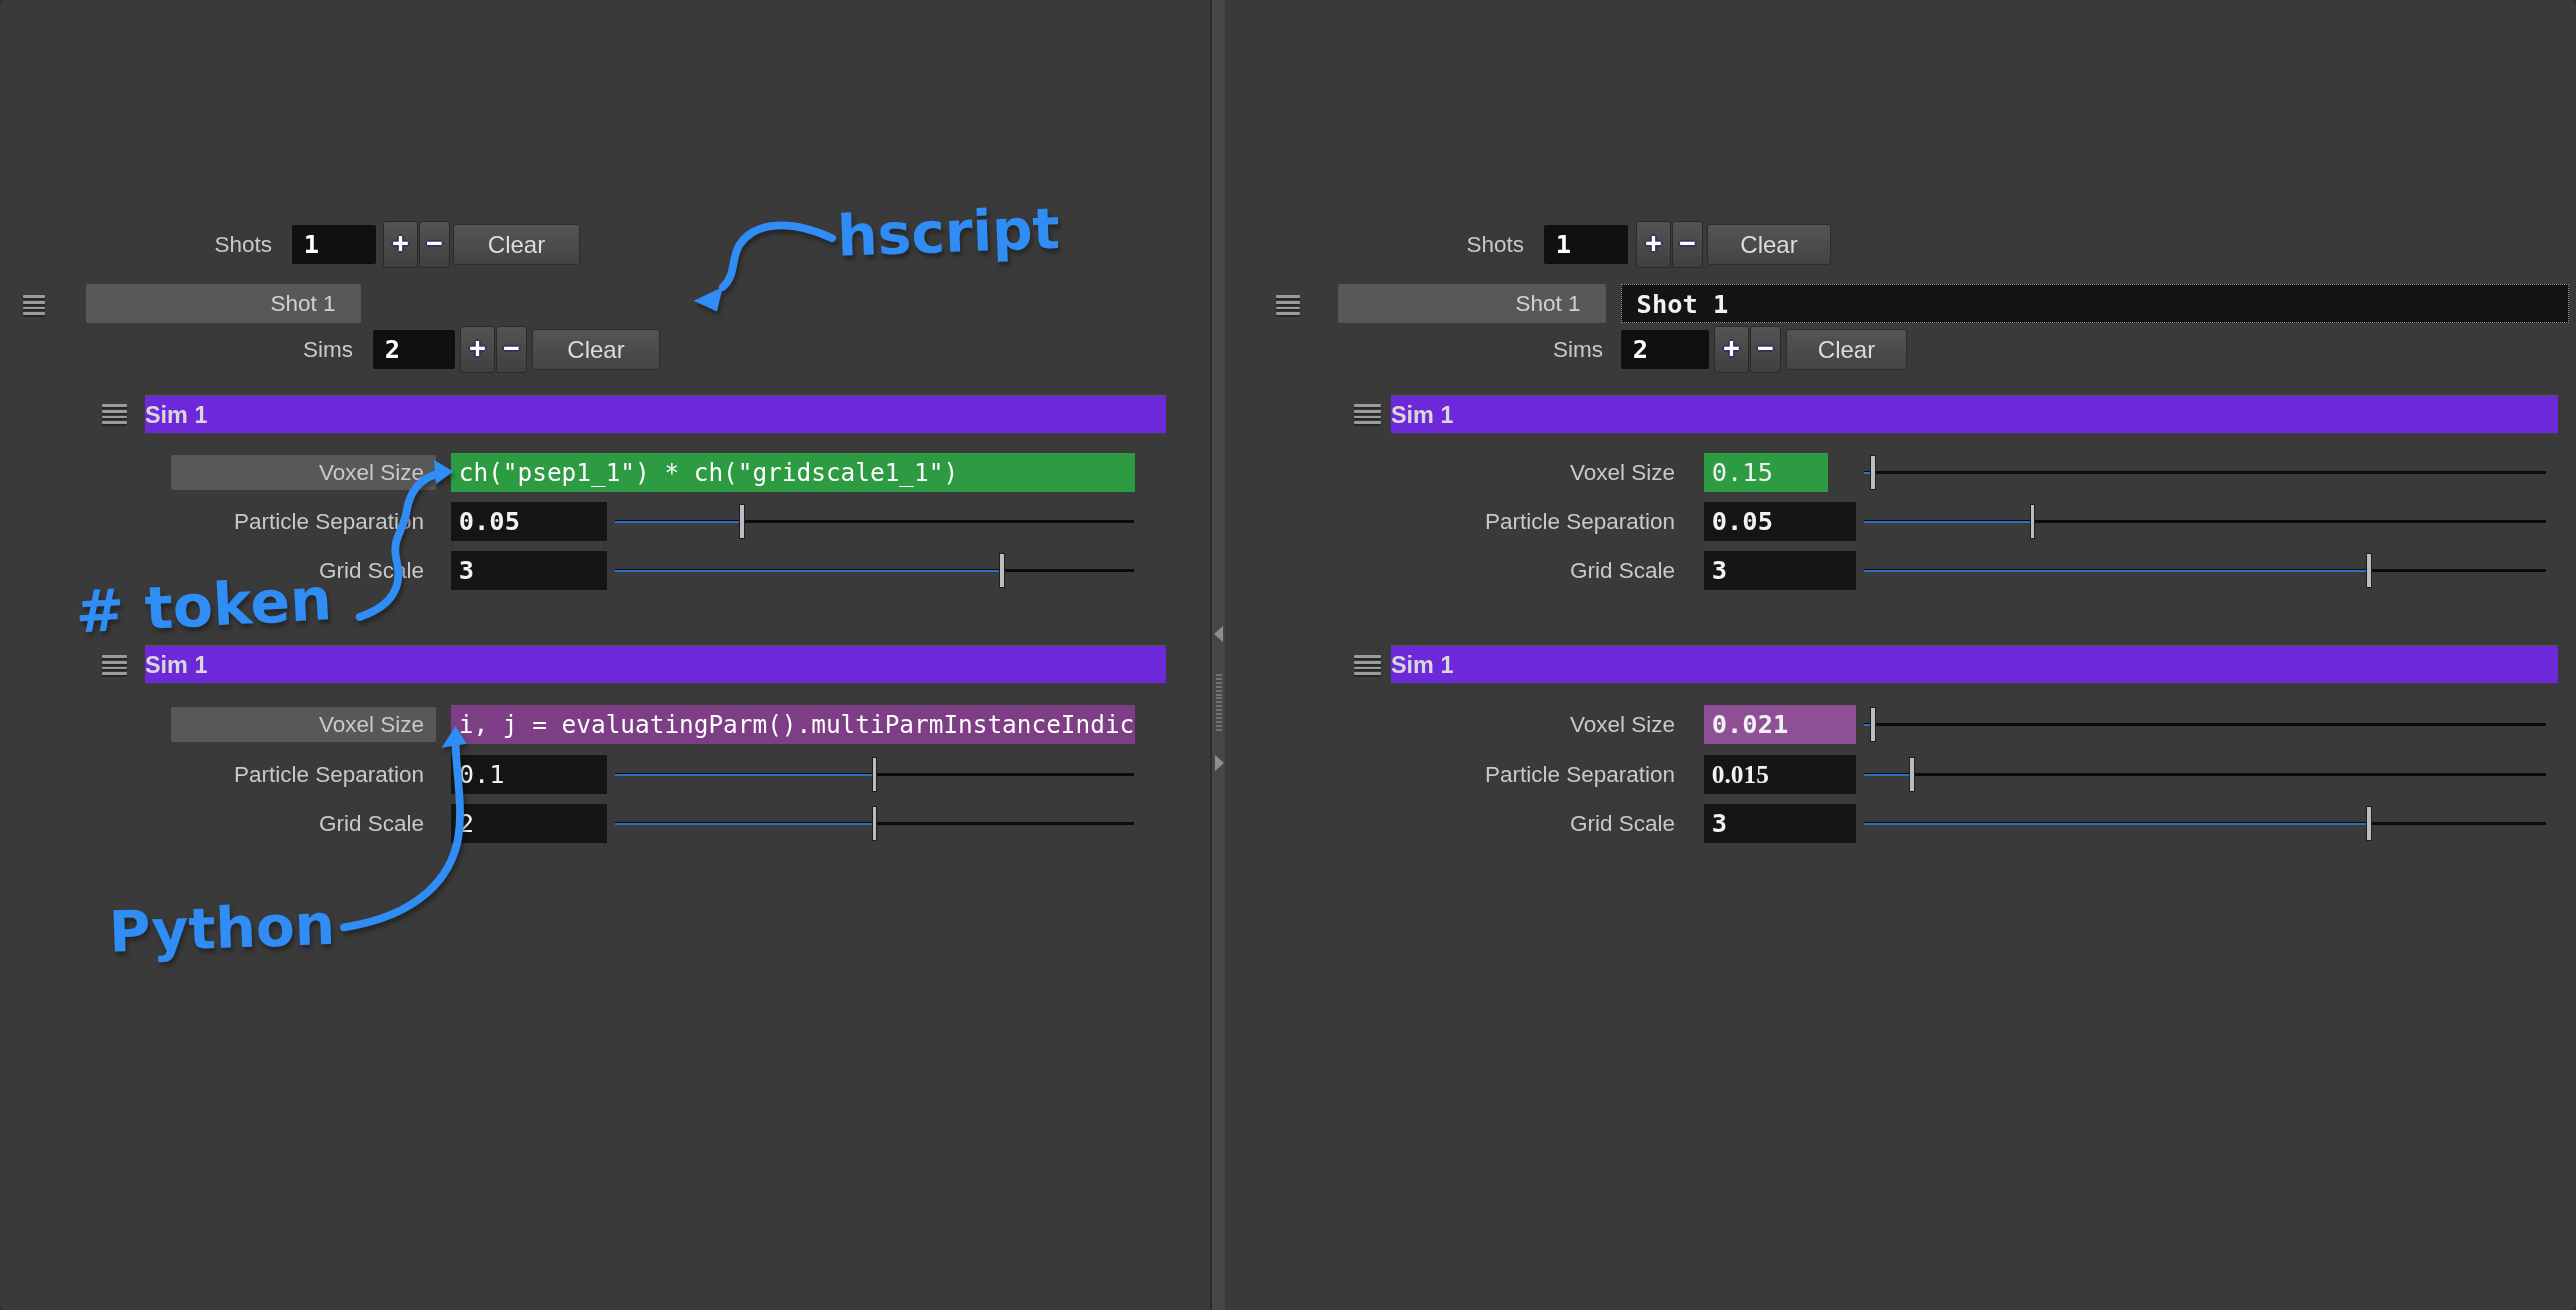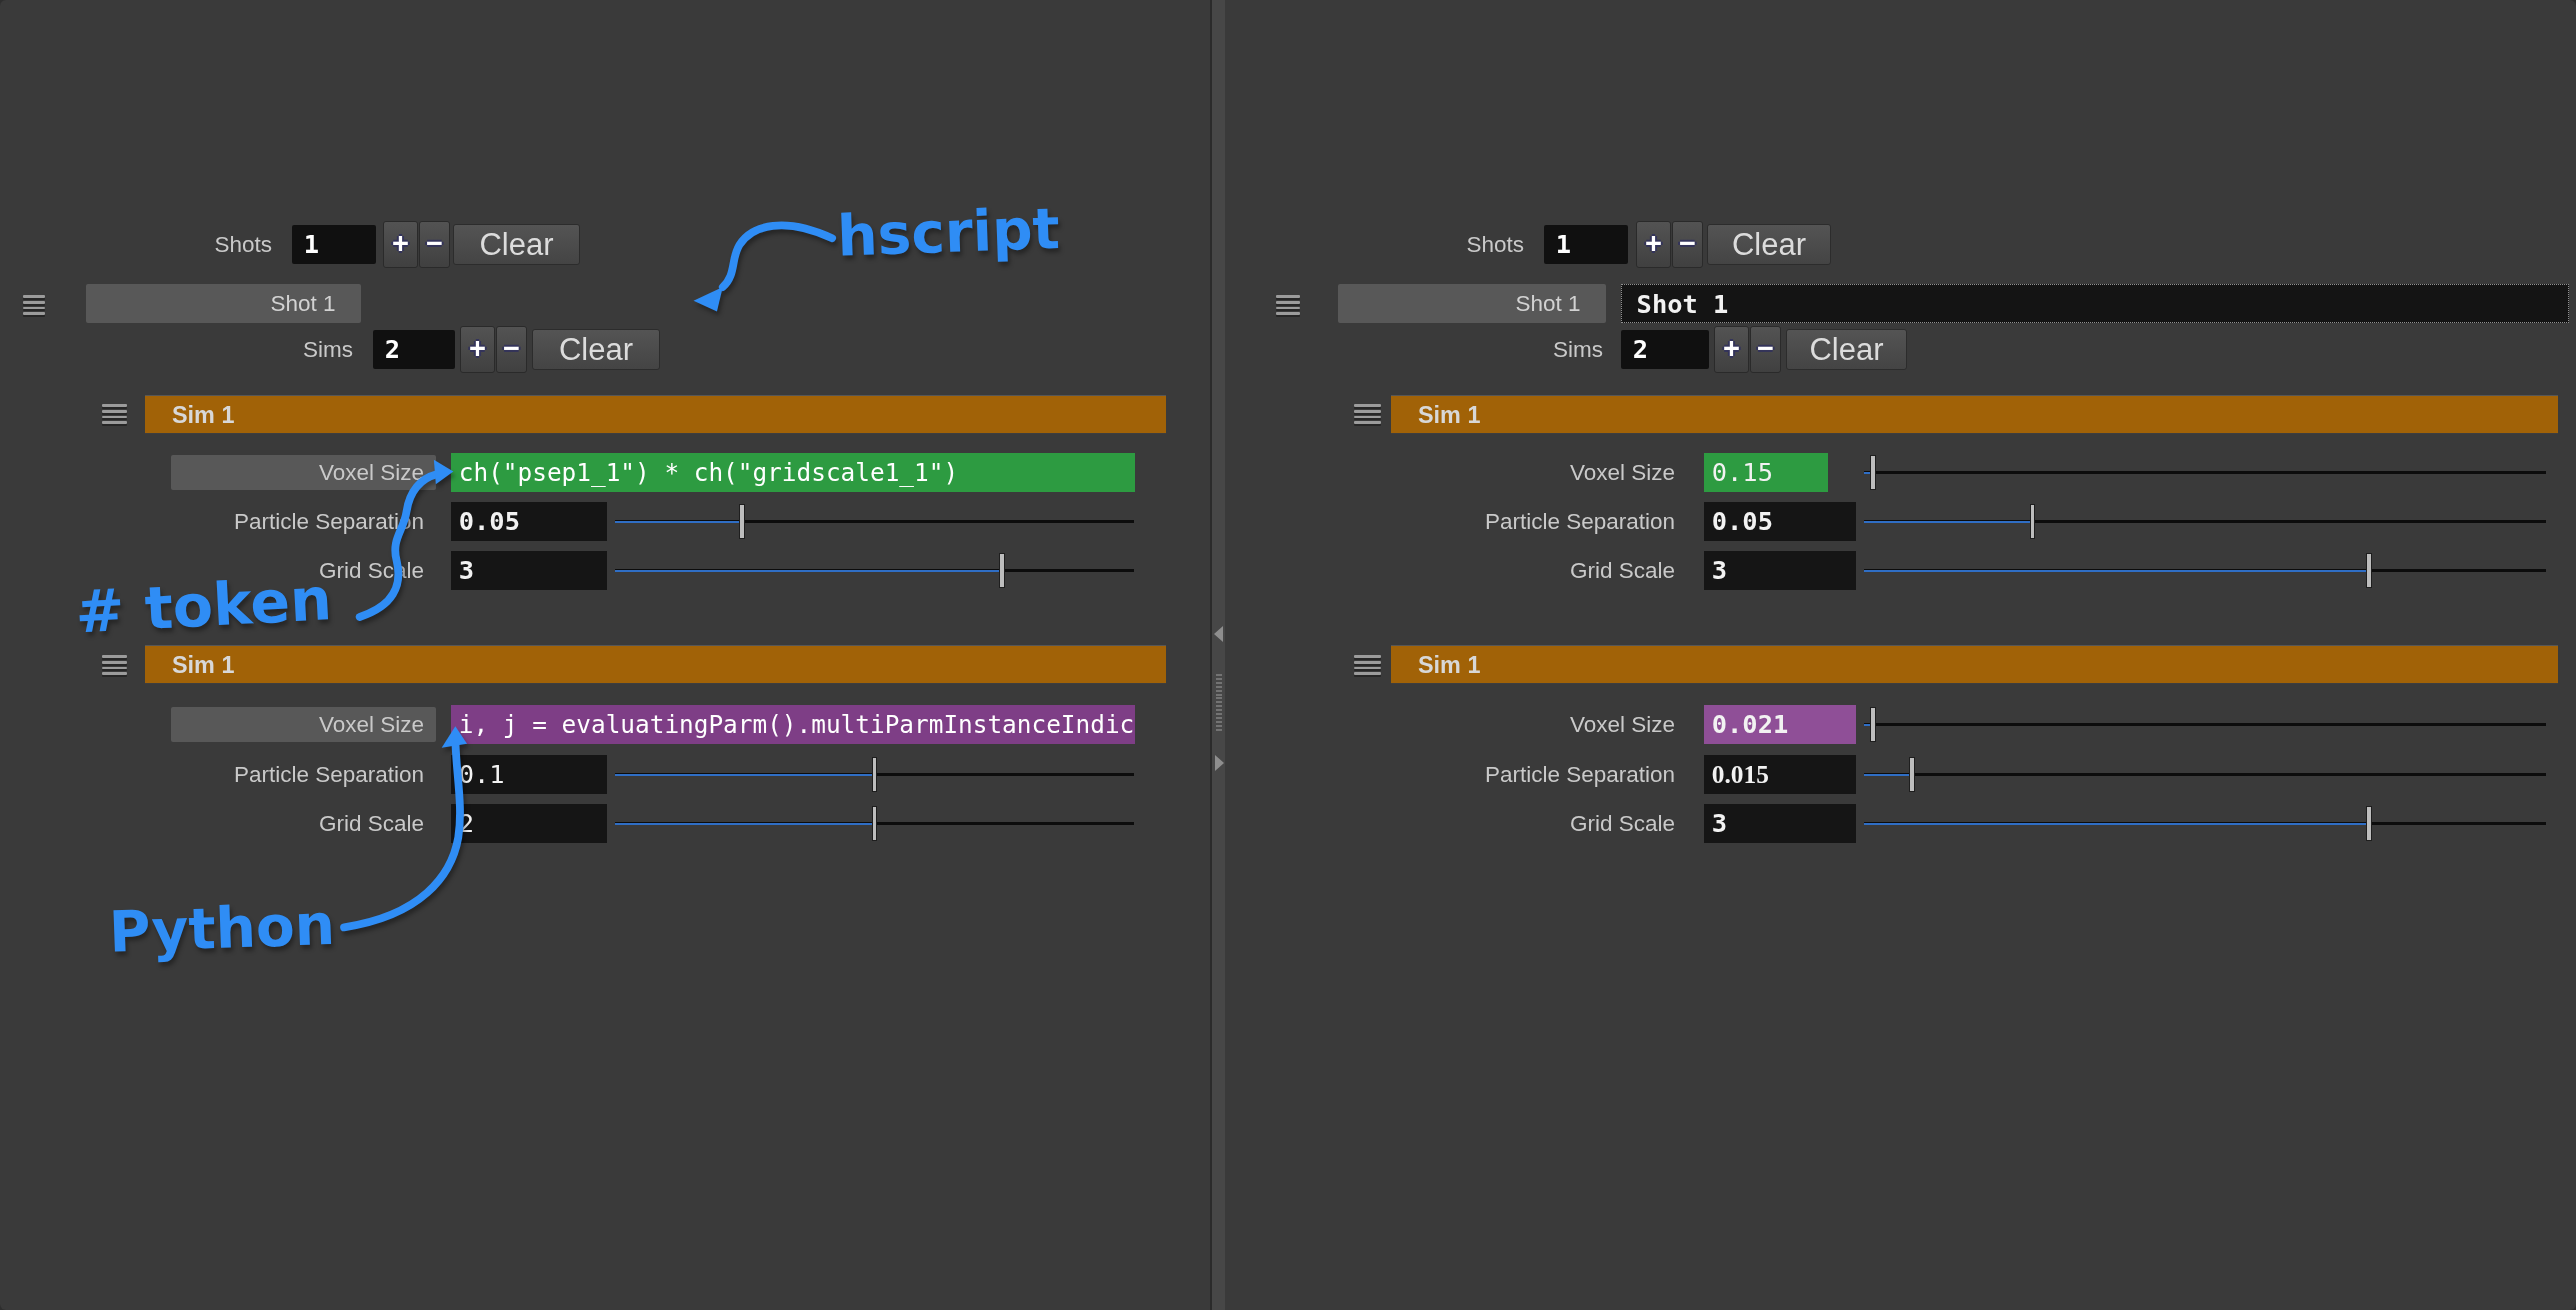--- a/index.html
+++ b/index.html
@@ -15,30 +15,30 @@
   .lblbox{position:absolute;background:#585858;border-radius:2px;}
   .count-field{position:absolute;height:39px;line-height:39px;background:#101010;color:#ffffff;
           font-family:"DejaVu Sans Mono",monospace;font-weight:bold;font-size:25.4px;
           padding-left:11.7px;box-sizing:border-box;border-radius:2px;}
   .btn{position:absolute;height:47px;background:linear-gradient(#535353,#404040);
           border:1px solid #2a2a2a;border-radius:2.9px;box-sizing:border-box;
           color:#ffffff;text-align:center;line-height:43px;font-weight:bold;font-size:29px;
           text-shadow:-2px 0 #34345a,2px 0 #34345a,0 -2px #34345a,0 2px #34345a;}
   .clear-btn{position:absolute;height:41px;background:linear-gradient(#545454,#444444);
           border:1px solid #2c2c2c;border-radius:2.9px;box-sizing:border-box;
-          color:#dcdcdc;text-align:center;line-height:39px;font-size:31px;}
+          color:#dcdcdc;text-align:center;line-height:39px;font-size:24px;}
   .hamburger{position:absolute;display:flex;flex-direction:column;gap:2.9px;}
   .hamburger i{display:block;height:2.9px;background:#9b9b9b;border-radius:1px;box-shadow:0 2px 0 #262626;}
   .tfield{position:absolute;height:39px;line-height:39px;background:#141414;color:#f2f2f2;
           font-family:"DejaVu Sans Mono",monospace;font-weight:bold;font-size:25.4px;
           padding-left:14.6px;box-sizing:border-box;white-space:pre;overflow:hidden;}
   .tfield.dotted{border:1px dotted #909090;}
-  .simheader{position:absolute;height:39px;line-height:39px;background:#a16207;
+  .simheader{position:absolute;height:39px;line-height:39px;background:#6d28d9;
           border-top:1px solid #565656;border-bottom:1px solid #3e3e3e;box-sizing:border-box;
-          color:#d8d8d8;font-weight:bold;font-size:23.4px;padding-left:27px;}
+          color:#d8d8d8;font-weight:bold;font-size:23.4px;}
   .vfield{position:absolute;height:39px;line-height:39px;background:#151515;color:#f2f2f2;
           font-family:"DejaVu Sans Mono",monospace;font-size:25.4px;padding-left:7.8px;
           box-sizing:border-box;white-space:pre;overflow:hidden;}
   .vfield.bold{font-weight:bold;}
   .efield{position:absolute;height:39px;line-height:39px;color:#ffffff;
           font-family:"DejaVu Sans Mono",monospace;font-size:24.4px;padding-left:7.8px;
           box-sizing:border-box;white-space:pre;overflow:hidden;}
   .slider{position:absolute;height:39px;}
   .slider .track{position:absolute;left:0;right:0;top:17.6px;height:3.9px;background:#0c0c0c;}
   .slider .fill{position:absolute;left:0;top:18.6px;height:2.9px;background:#2f6ec5;}

